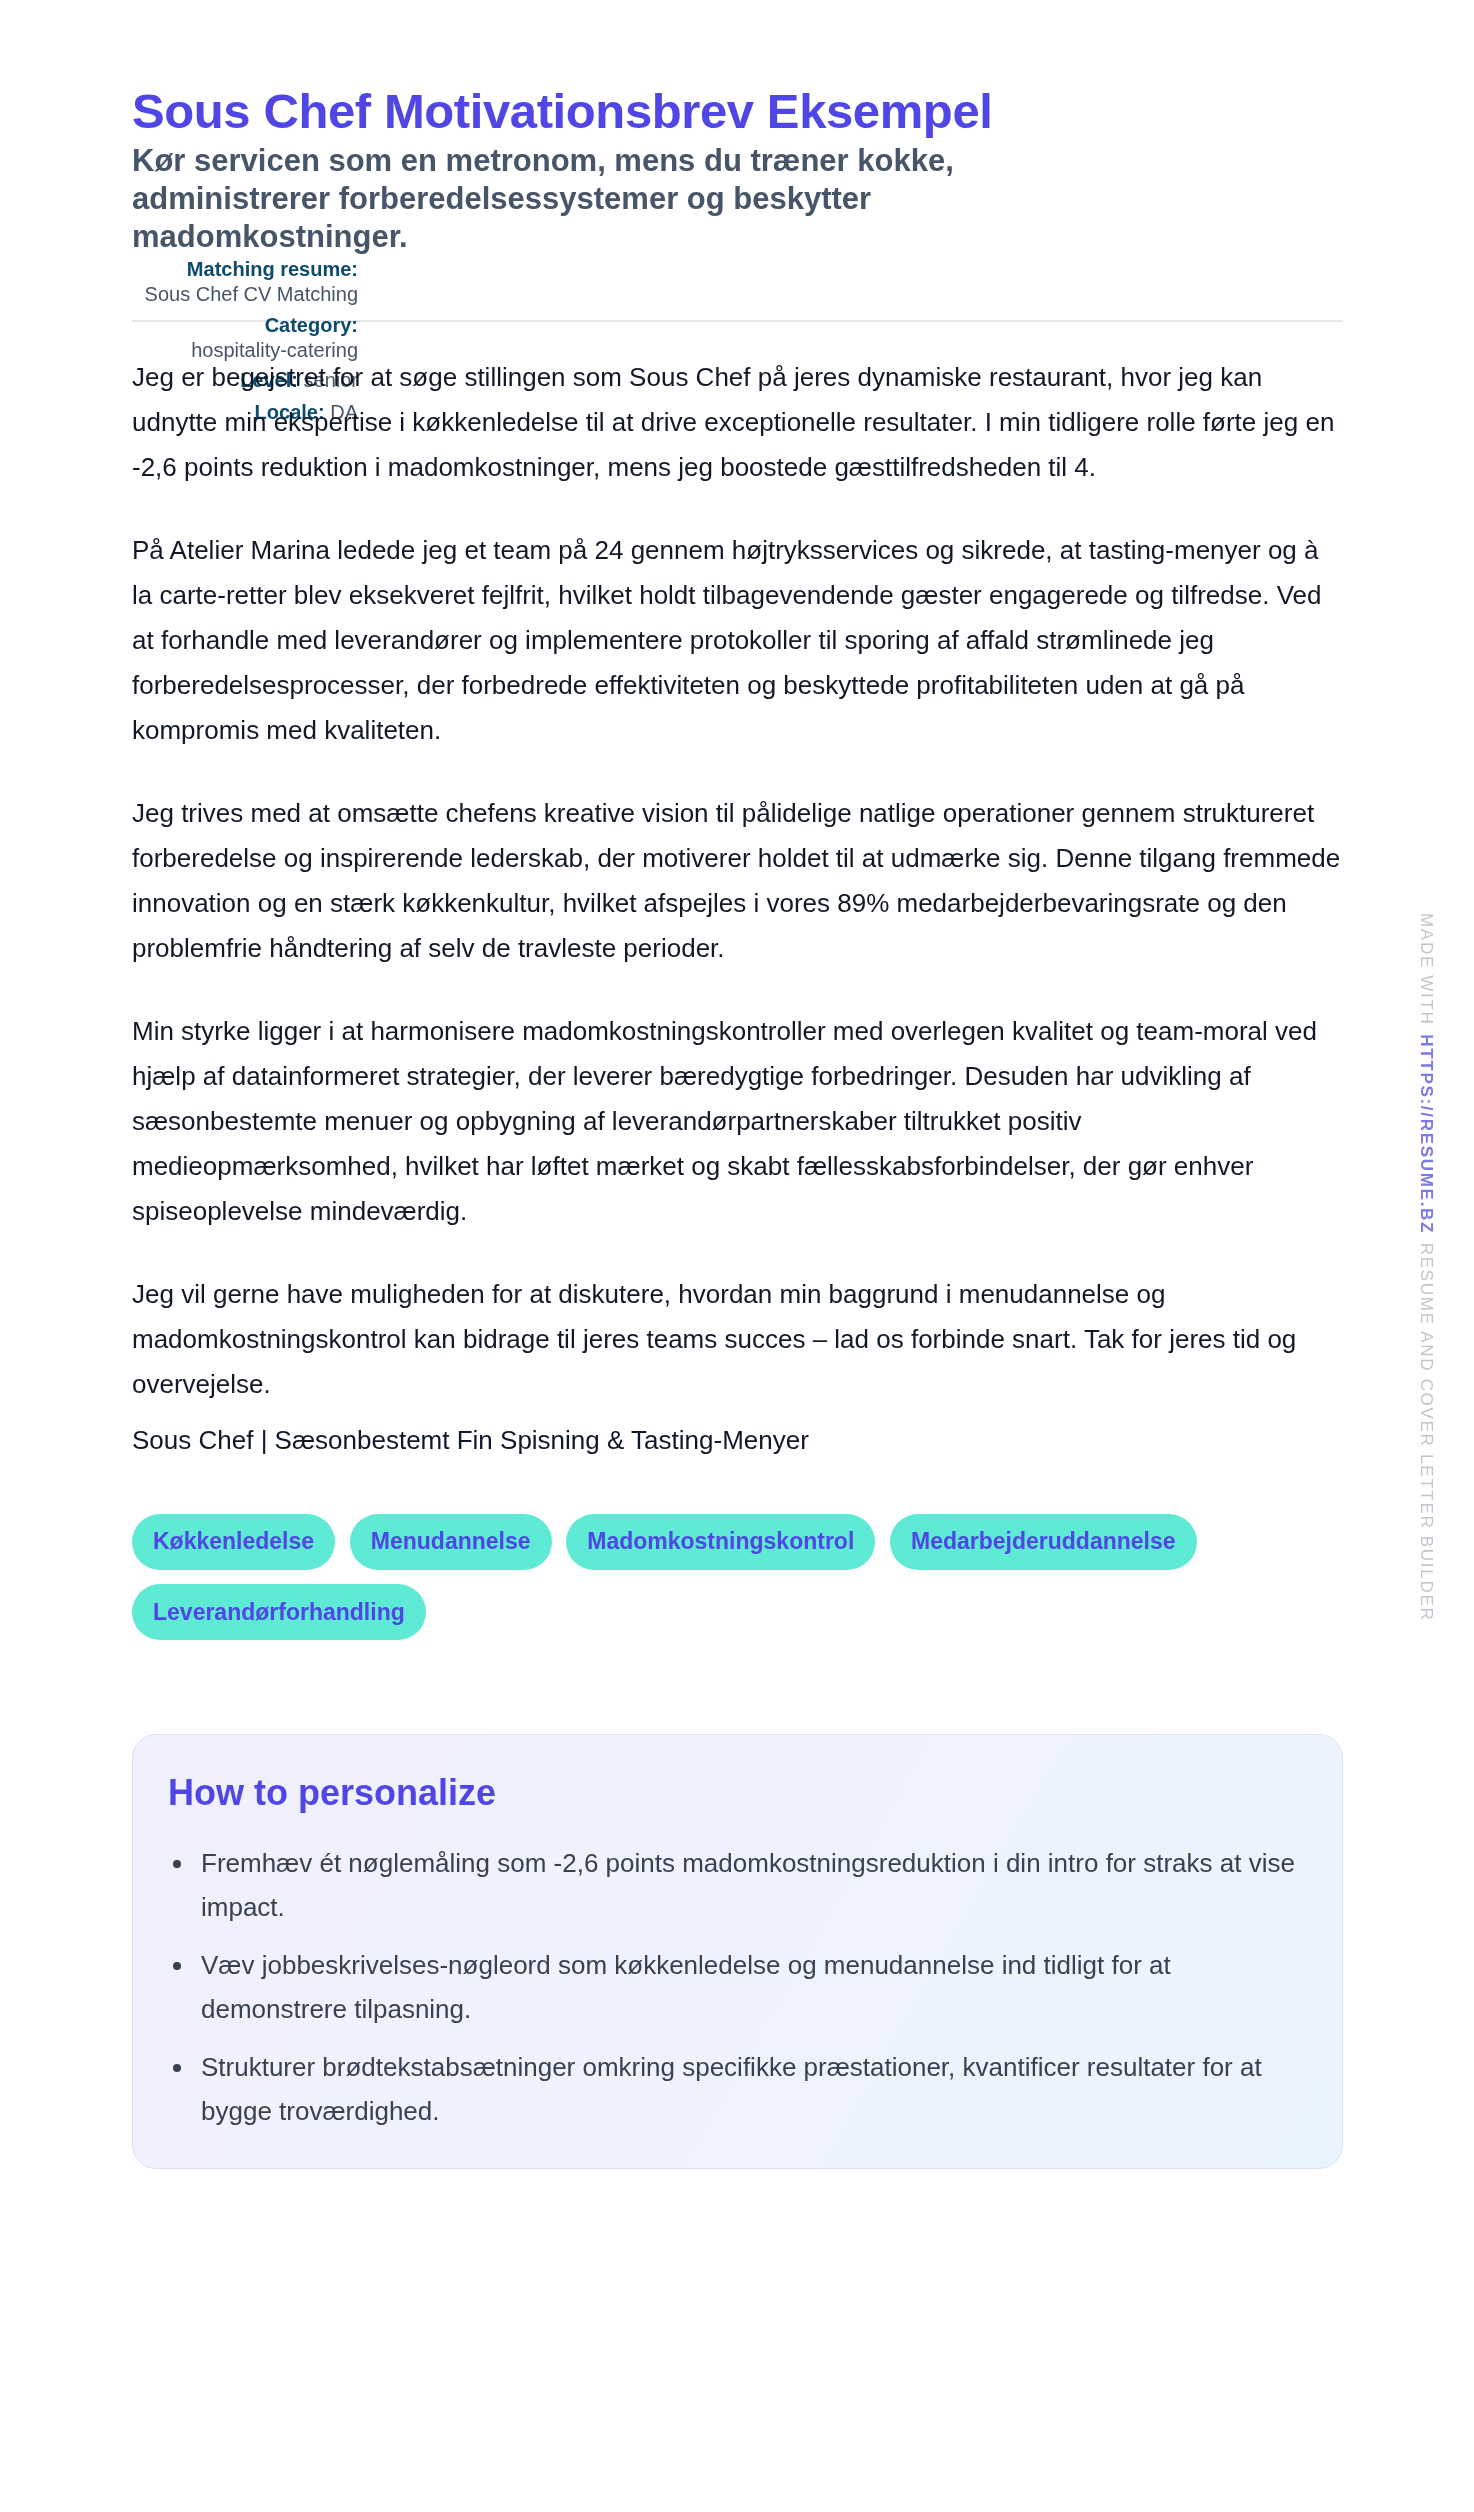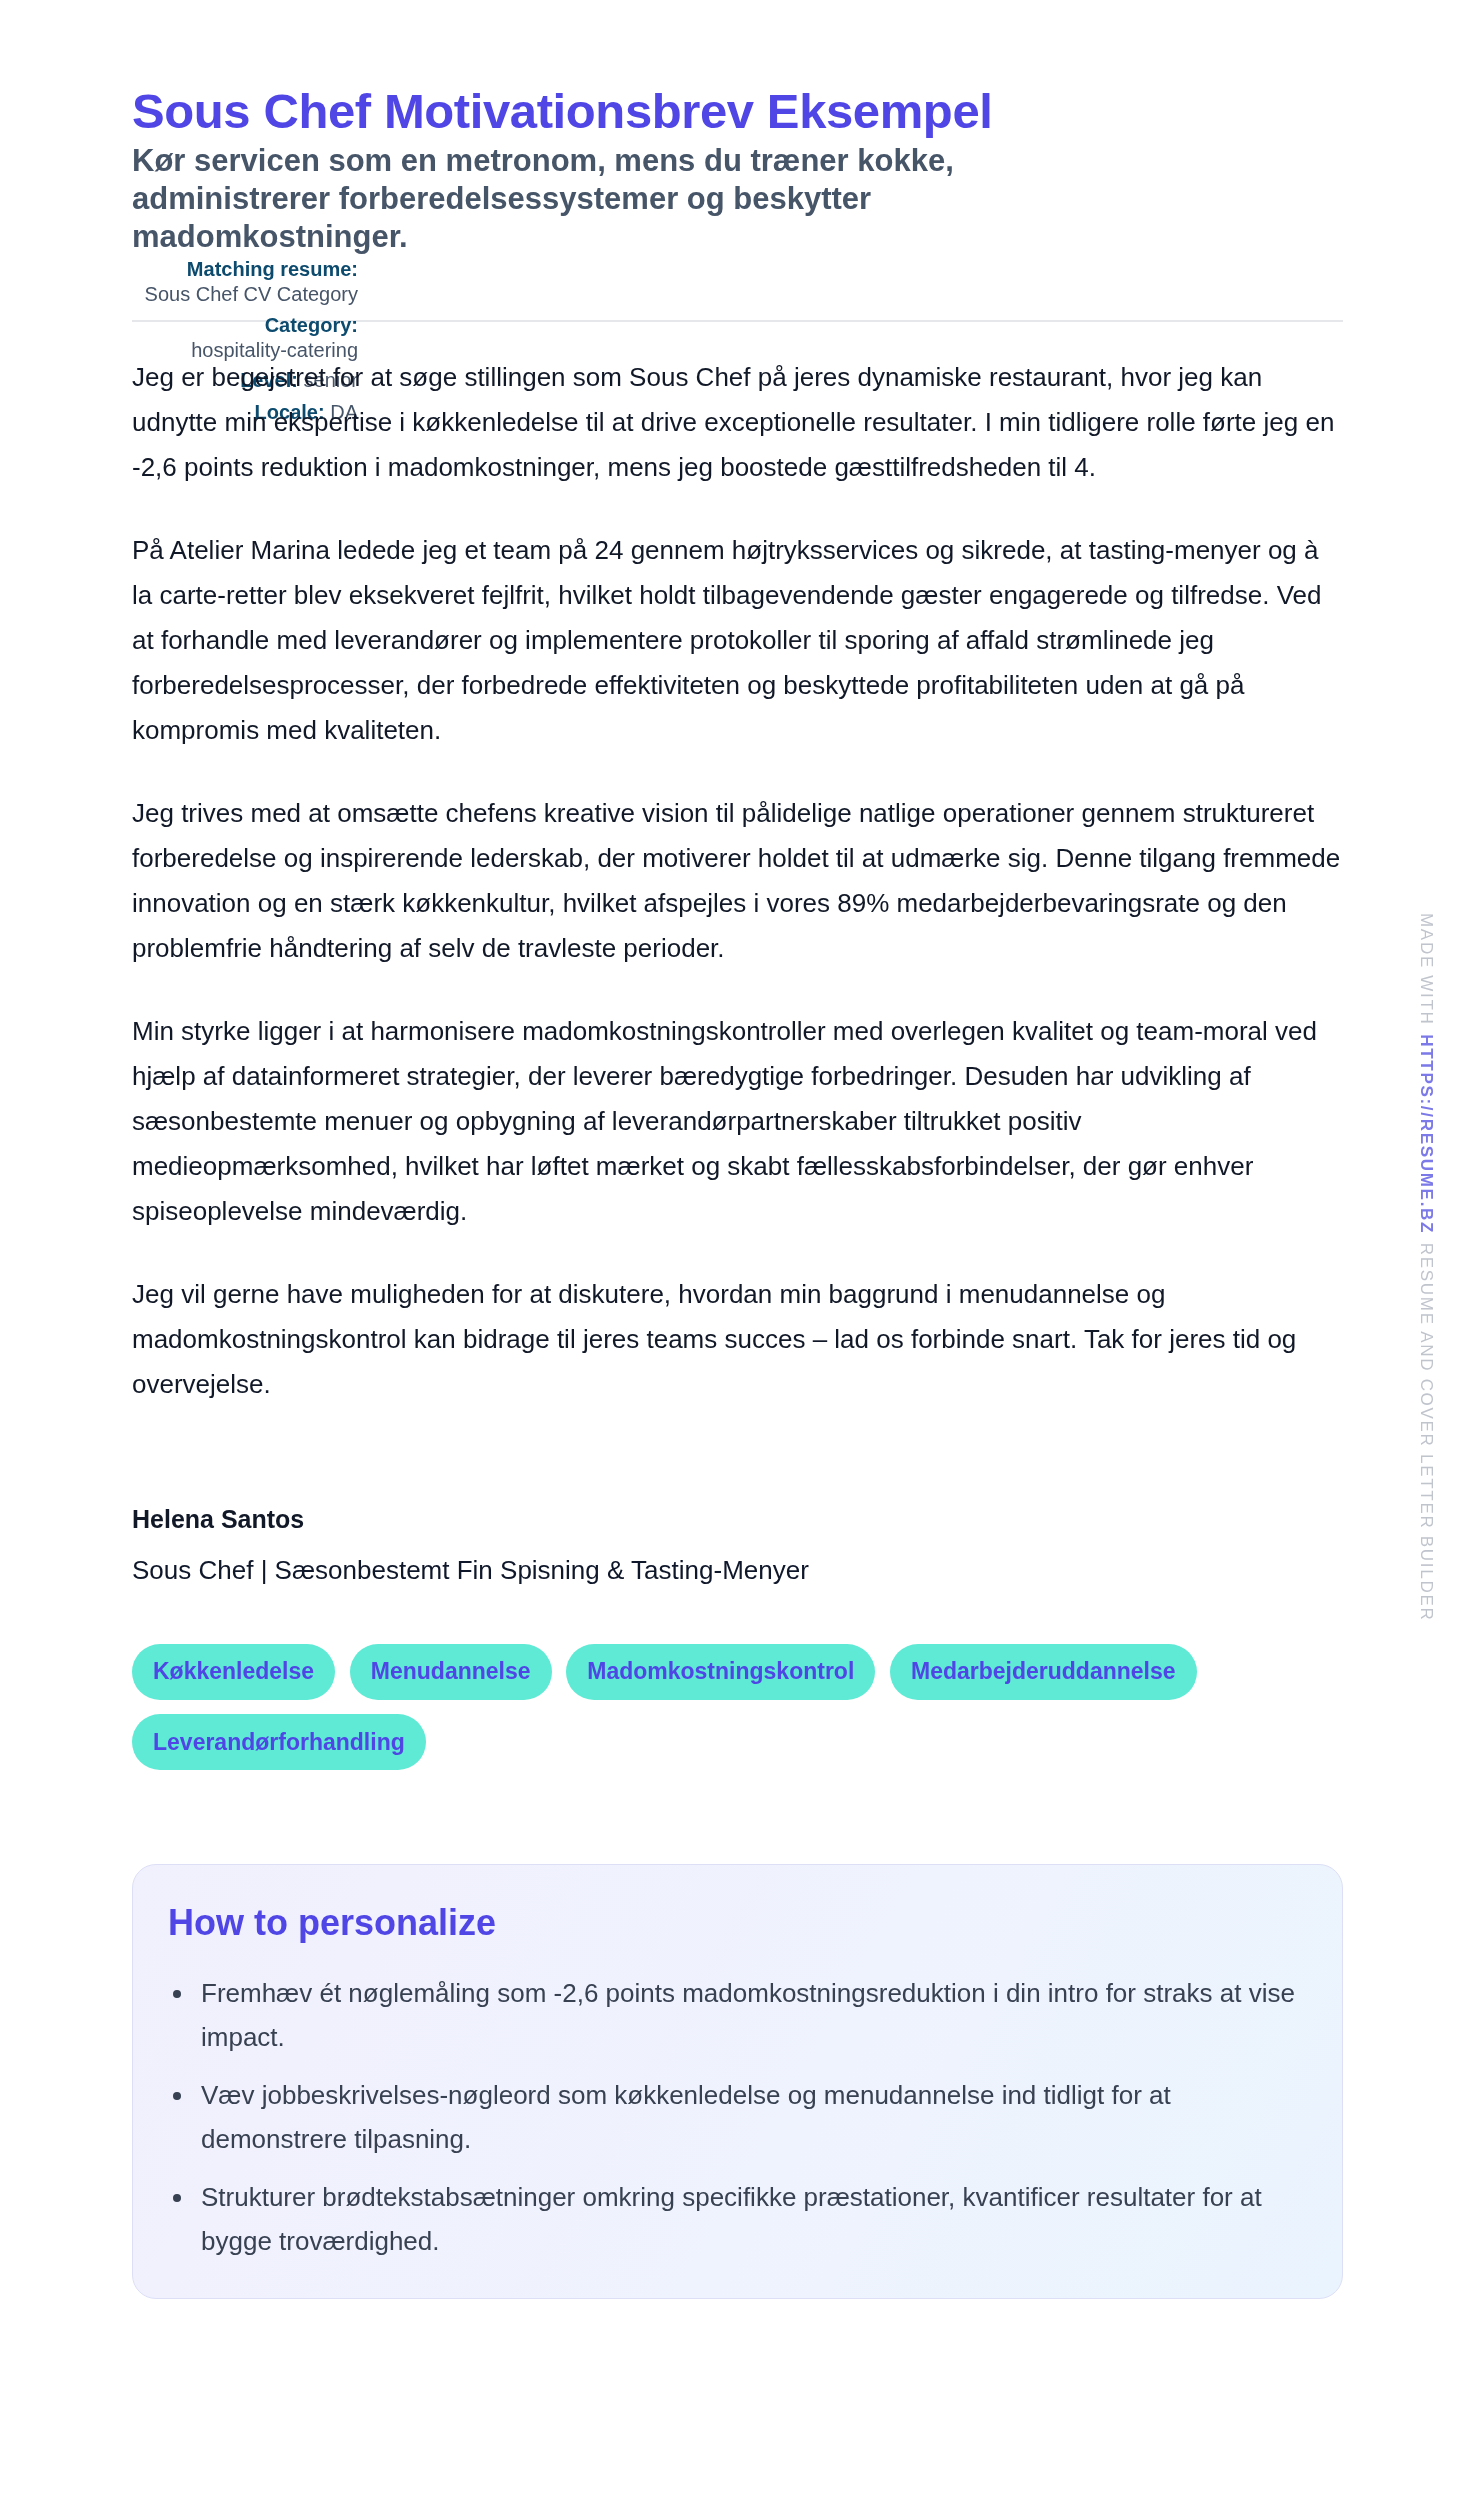--- a/index.html
+++ b/index.html
@@ -187,21 +187,21 @@
   <div class="content">
 
     <header class="header">
       <div class="header-left">
         <h1 class="title">Sous Chef Motivationsbrev Eksempel</h1>
         <h2 class="subtitle">Kør servicen som en metronom, mens du træner kokke, administrerer forberedelsessystemer og beskytter madomkostninger.</h2>
       </div>
       <div class="meta">
         <div class="row tight">
           <div class="k">Matching resume:</div>
-          <div class="v">Sous Chef CV Category</div>
+          <div class="v">Sous Chef CV Matching</div>
         </div>
         <div class="row tight">
           <div class="k">Category:</div>
           <div class="v">hospitality-catering</div>
         </div>
         <div class="row">
           <span class="k">Level:</span>
           <span class="v">senior</span>
         </div>
         <div class="row">
@@ -213,21 +213,20 @@
 
     <section class="letter">
       <p class="para first">Jeg er begejstret for at søge stillingen som Sous Chef på jeres dynamiske restaurant, hvor jeg kan udnytte min ekspertise i køkkenledelse til at drive exceptionelle resultater. I min tidligere rolle førte jeg en -2,6 points reduktion i madomkostninger, mens jeg boostede gæsttilfredsheden til 4.</p>
       <p class="para">På Atelier Marina ledede jeg et team på 24 gennem højtryksservices og sikrede, at tasting-menyer og à la carte-retter blev eksekveret fejlfrit, hvilket holdt tilbagevendende gæster engagerede og tilfredse. Ved at forhandle med leverandører og implementere protokoller til sporing af affald strømlinede jeg forberedelsesprocesser, der forbedrede effektiviteten og beskyttede profitabiliteten uden at gå på kompromis med kvaliteten.</p>
       <p class="para">Jeg trives med at omsætte chefens kreative vision til pålidelige natlige operationer gennem struktureret forberedelse og inspirerende lederskab, der motiverer holdet til at udmærke sig. Denne tilgang fremmede innovation og en stærk køkkenkultur, hvilket afspejles i vores 89% medarbejderbevaringsrate og den problemfrie håndtering af selv de travleste perioder.</p>
       <p class="para">Min styrke ligger i at harmonisere madomkostningskontroller med overlegen kvalitet og team-moral ved hjælp af datainformeret strategier, der leverer bæredygtige forbedringer. Desuden har udvikling af sæsonbestemte menuer og opbygning af leverandørpartnerskaber tiltrukket positiv medieopmærksomhed, hvilket har løftet mærket og skabt fællesskabsforbindelser, der gør enhver spiseoplevelse mindeværdig.</p>
       <p class="para">Jeg vil gerne have muligheden for at diskutere, hvordan min baggrund i menudannelse og madomkostningskontrol kan bidrage til jeres teams succes – lad os forbinde snart. Tak for jeres tid og overvejelse.</p>
     </section>
 
     <section class="signature">
-      <div class="sig-name">Helena Santos</div>
       <div class="sig-title">Sous Chef | Sæsonbestemt Fin Spisning &amp; Tasting-Menyer</div>
     </section>
 
     <div class="tags">
       <span class="tag">Køkkenledelse</span>
       <span class="tag">Menudannelse</span>
       <span class="tag">Madomkostningskontrol</span>
       <span class="tag">Medarbejderuddannelse</span>
       <span class="tag">Leverandørforhandling</span>
     </div>

